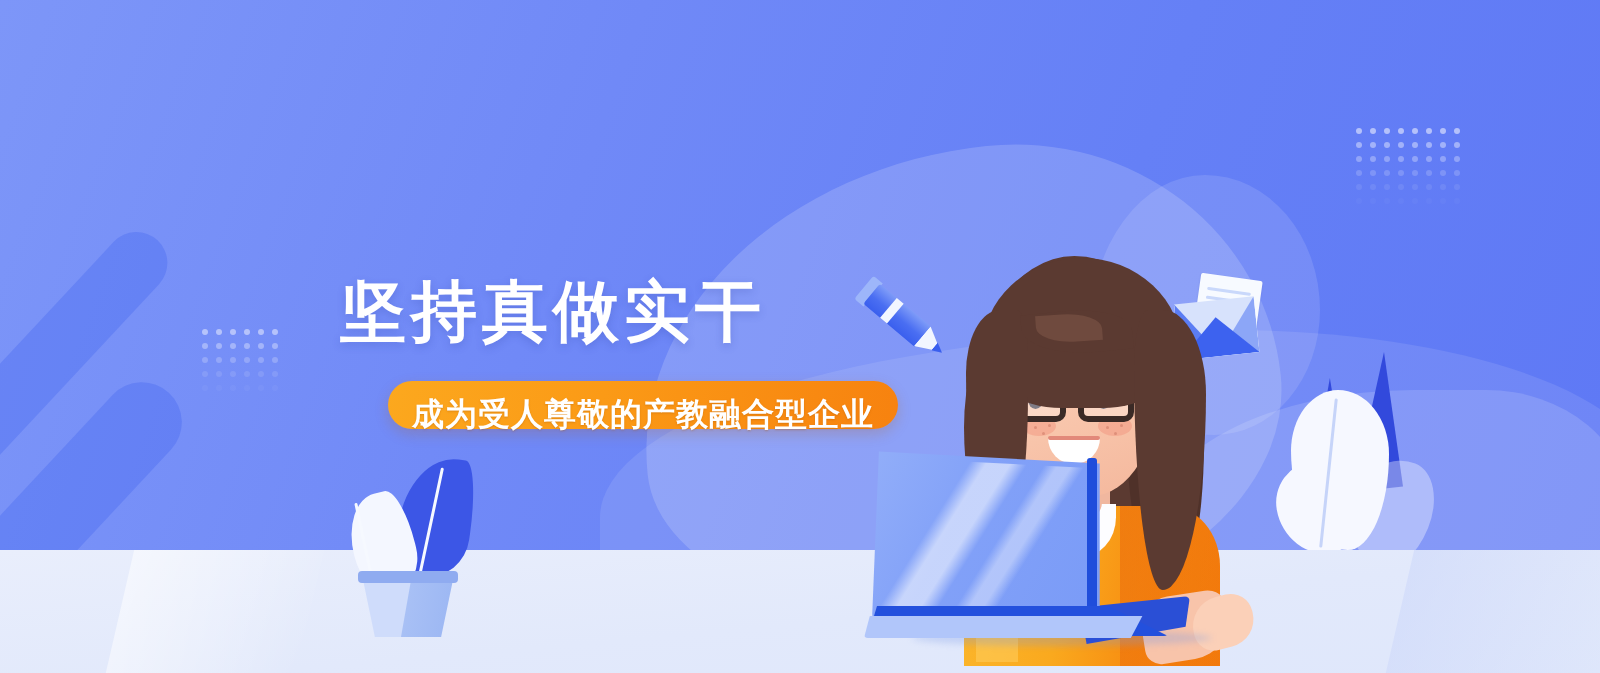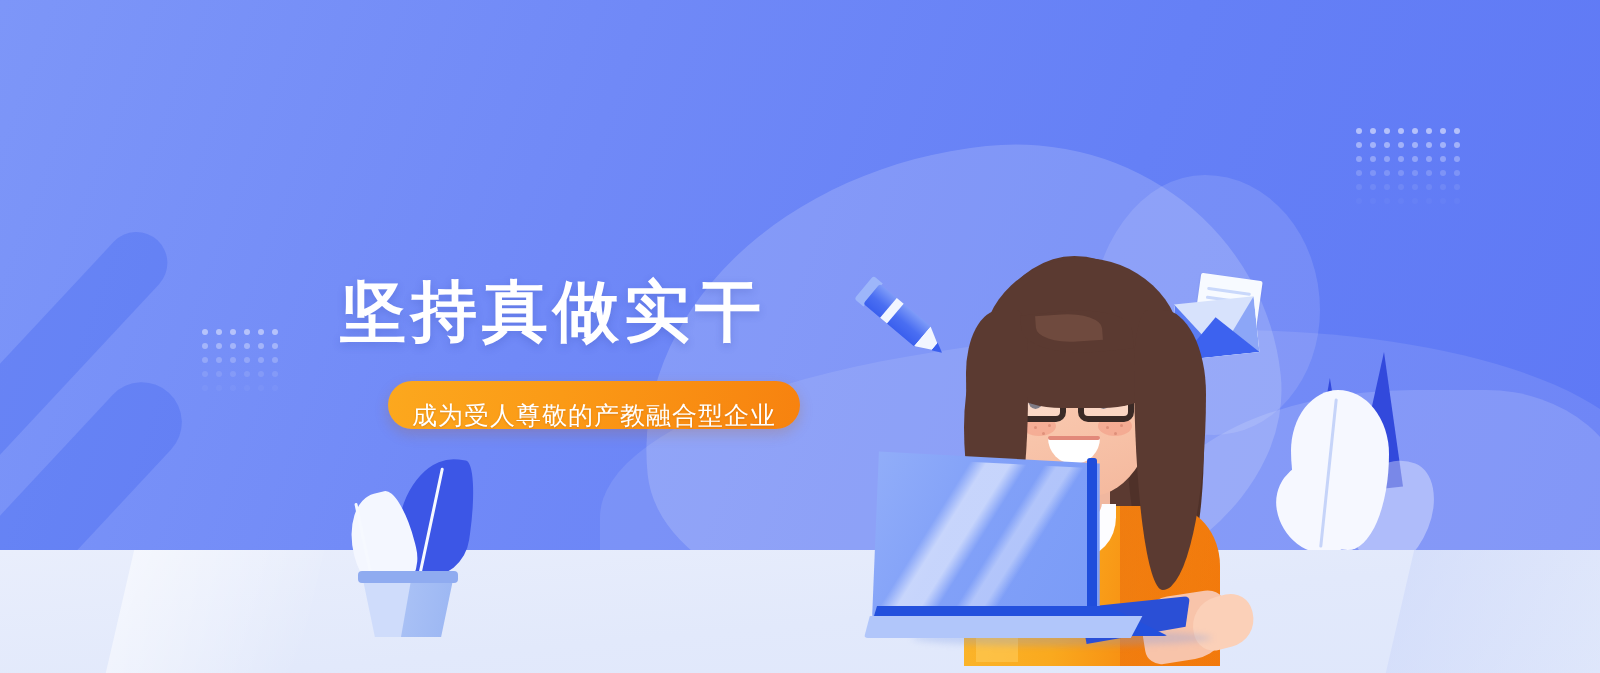--- a/index.html
+++ b/index.html
@@ -98,22 +98,22 @@
     position:absolute;
     left:388px; top:381px;
     height:48px;
     padding:0 24px;
     display:flex; align-items:center; justify-content:center;
     border-radius:26px;
     background:linear-gradient(100deg,#fca81e 0%,#fb9a16 42%,#f7820f 100%);
     box-shadow:0 5px 14px rgba(180,90,10,0.22);
   }
   .subtitle-pill .pill-text {
-    font-size:25px;
-    font-weight:normal;
+    font-size:32px;
+    font-weight:bold;
     color:#ffffff;
     letter-spacing:1px;
     white-space:nowrap;
     text-shadow:0 1px 2px rgba(170,85,5,0.35);
     margin-top:20px;
   }
 
   
   .plant-left { position:absolute; left:340px; top:445px; width:160px; height:195px; }
   .plant-left .leaf-dark {

